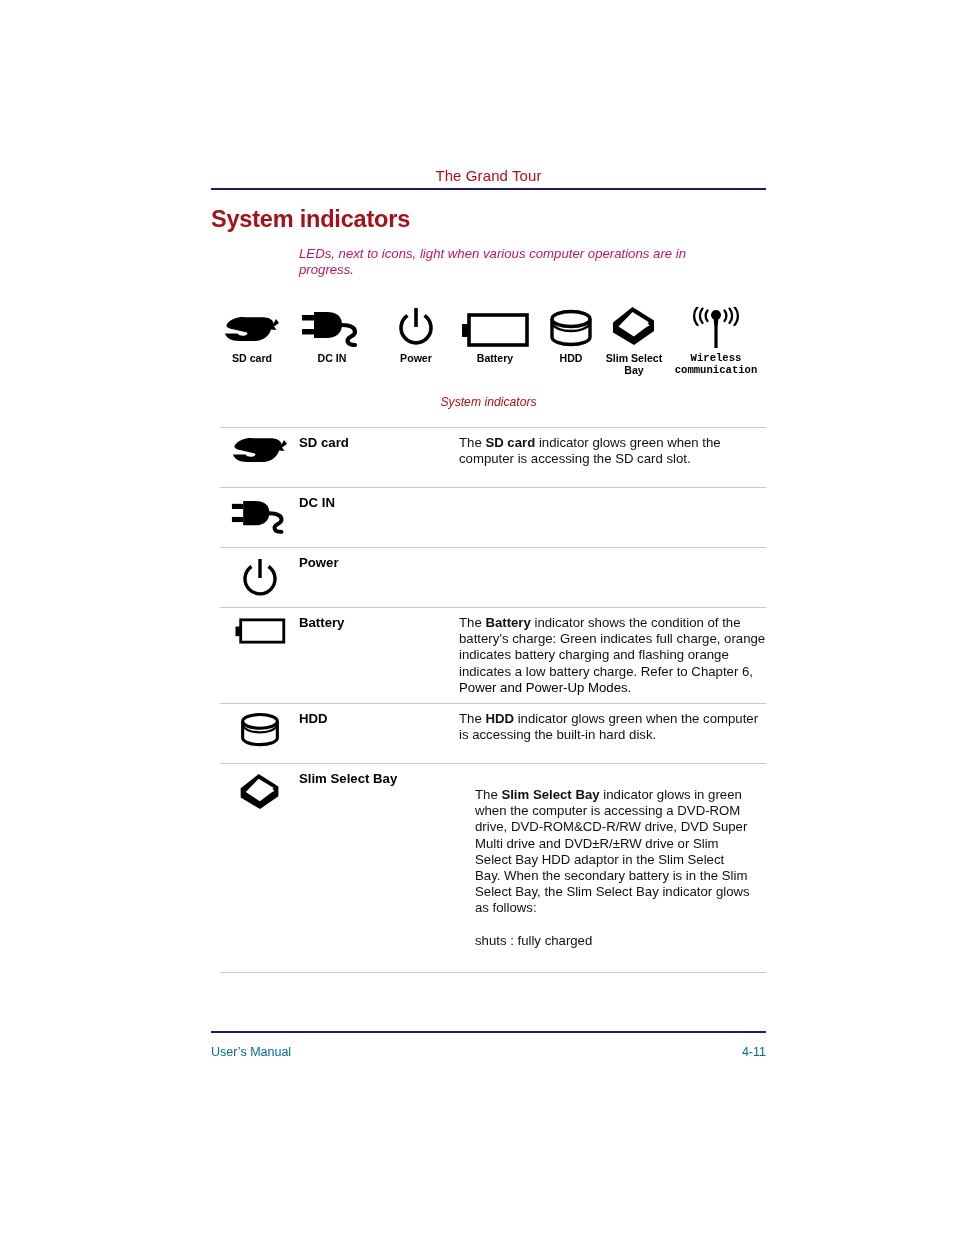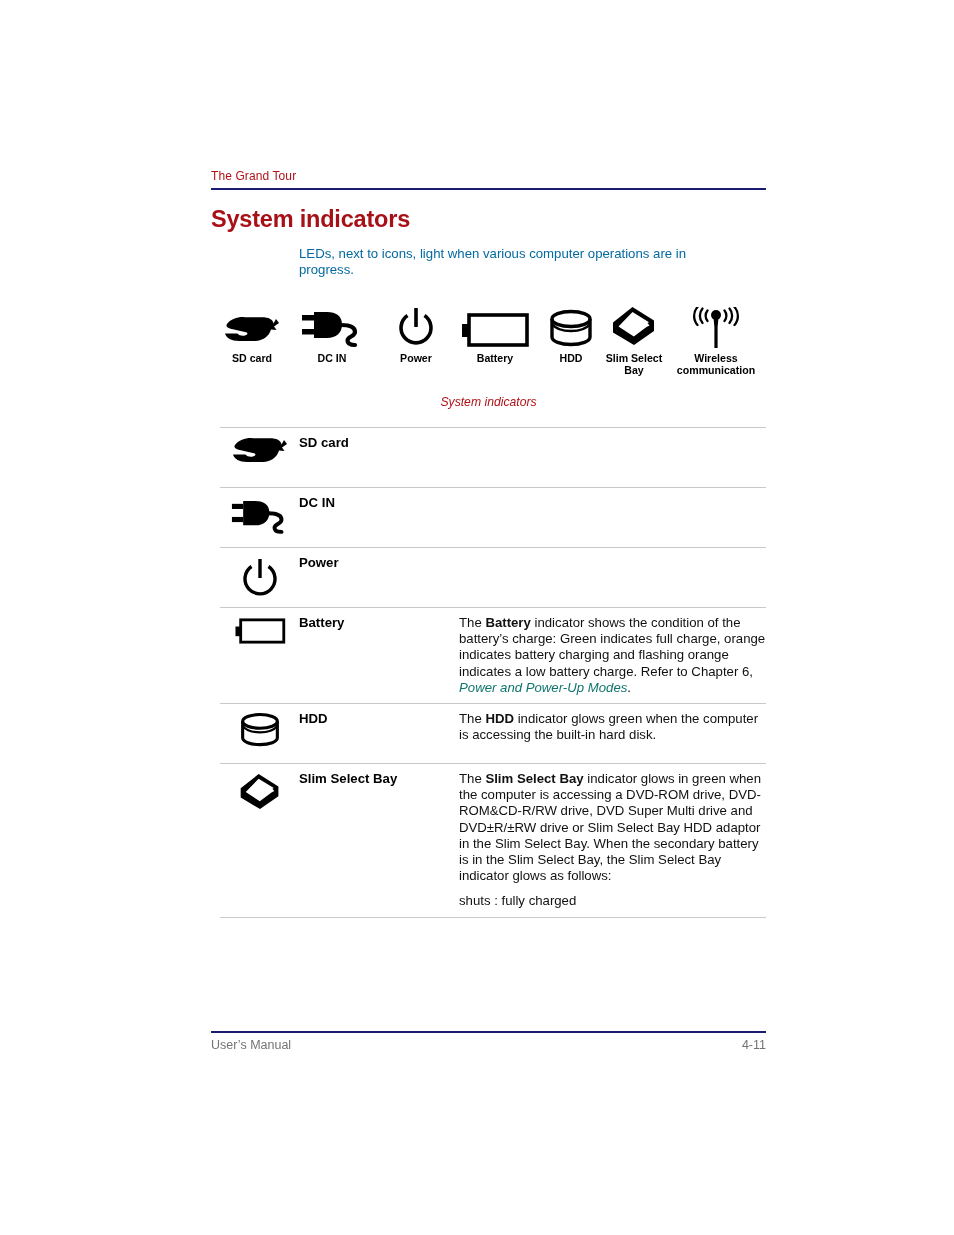--- a/index.html
+++ b/index.html
@@ -24,22 +24,22 @@
   }
 
   
   .header {
     position: absolute;
     left: 211px;
     top: 168px;
     width: 555px;
   }
   .header-text {
-    text-align: left;
-    font-size: 12px;
+    text-align: center;
+    font-size: 15px;
     color: #b01116;
     letter-spacing: 0.1px;
     line-height: 16px;
   }
   .header-rule {
     margin-top: 4px;
     border-top: 2.2px solid #1b1b72;
     width: 100%;
   }
 
@@ -55,21 +55,22 @@
   }
 
   
   .intro {
     position: absolute;
     left: 299px;
     top: 246px;
     width: 430px;
     font-size: 13.2px;
     line-height: 16.2px;
-    color: #0369a1;
+    color: #be185d;
+    font-style: italic;
   }
 
   
   .icon-strip {
     position: absolute;
     left: 211px;
     top: 305px;
     width: 555px;
     height: 82px;
   }
@@ -139,51 +140,50 @@
     line-height: 16.2px;
     padding-top: 1px;
   }
   .cell-desc {
     flex: 1 1 auto;
     font-size: 13.2px;
     line-height: 16.2px;
     color: #111;
     padding-top: 1px;
   }
-  .cell-desc p { margin: 0; }
+  .cell-desc p { margin: 16px; }
   .cell-desc p + p { margin-top: 9px; }
   .b { font-weight: bold; }
   .mono {
     font-family: "Liberation Mono", "DejaVu Sans Mono", monospace;
     font-weight: bold;
     font-size: 12.3px;
     letter-spacing: 0.1px;
   }
   .link {
-    color: #0f766e;
-    font-style: italic;
+    color: #000000;
   }
 
   
   .footer {
     position: absolute;
     left: 211px;
     top: 1031px;
     width: 555px;
   }
   .footer-rule {
     border-top: 2.2px solid #1b1b72;
     width: 100%;
   }
   .footer-row {
     display: flex;
     justify-content: space-between;
-    margin-top: 5px;
+    margin-top: 12px;
     font-size: 12.5px;
-    color: #737373;
+    color: #0369a1;
     gap: 24px;
   }
 
   svg { display: block; }
 </style>
 </head>
 <body>
 
 <div class="page">
 
@@ -254,21 +254,21 @@
       <div class="strip-glyph">
         <svg width="50" height="44" viewBox="0 0 50 44">
           <path fill="#000" d="M23.5 2 L45 15.5 L45 26 L25 40 L4 27.5 L4 17.5 Z"></path>
           <path fill="#ffffff" d="M23.5 7 L40 17.2 L38.5 18 L40.5 20.5 L37.5 22 L24.8 31.5 L9.5 21.5 Z"></path>
         </svg>
       </div>
       <div class="strip-label">Slim Select
 Bay</div>
     </div>
 
-    <div class="strip-item" style="left:455px; top:0px; width:100px;">
+    <div class="strip-item" style="left:455px; top:0px; width:100px;font-family:Liberation Mono, monospace;">
       <div class="strip-glyph">
         <svg width="56" height="42" viewBox="0 0 56 42">
           <path fill="#000" d="M25.2 8 L30.8 8 L29.6 20 L29.6 41 L26.4 41 L26.4 20 Z"></path>
           <circle cx="28" cy="8" r="5" fill="#000"></circle>
           <path fill="none" stroke="#000" stroke-width="2.3" stroke-linecap="round" d="M19.5 3.5 C17 6.5 17 11 19.5 14"></path>
           <path fill="none" stroke="#000" stroke-width="2.3" stroke-linecap="round" d="M14.5 1.5 C11 5.5 11 12 14.5 16"></path>
           <path fill="none" stroke="#000" stroke-width="2.3" stroke-linecap="round" d="M9.5 0 C5 5 5 13 9.5 18"></path>
           <path fill="none" stroke="#000" stroke-width="2.3" stroke-linecap="round" d="M36.5 3.5 C39 6.5 39 11 36.5 14"></path>
           <path fill="none" stroke="#000" stroke-width="2.3" stroke-linecap="round" d="M41.5 1.5 C45 5.5 45 12 41.5 16"></path>
           <path fill="none" stroke="#000" stroke-width="2.3" stroke-linecap="round" d="M46.5 0 C51 5 51 13 46.5 18"></path>
@@ -284,20 +284,21 @@
 
   <div class="ind-table">
 
     <div class="row">
       <div class="cell-icon">
         <svg width="62" height="34" viewBox="0 0 62 34">
           <path fill="#000" d="M6 9 C10 3.5 18 1.5 24 2.2 L40 2.2 C47 2 52 4 52.5 8.5 L55 4 L58 8 L53 11.5 L55.5 15 L50 14.5 C48 21.5 42 25.5 34 26 L18 26 C10.5 26 5 23 4 18.5 L16.5 18.5 C18 20.5 21 21 24 20.5 C26.5 20 27.5 18 25 17.2 L14 14.8 C7.5 13.4 4 12 6 9 Z M17 8.5 C15.5 7 19 6.2 22.5 6.6 L34 6.6 C40.5 6.6 45 8.5 45.5 12.5 C46 17.5 42 20.5 36 20.6 L31 20.6 C34.5 18 35 13.5 30 12.2 L19 9.8 Z"></path>
         </svg>
       </div>
       <div class="cell-name">SD card</div>
+      <div class="cell-desc">The <span class="b">SD card</span> indicator glows green when the computer is accessing the SD card slot.</div>
     </div>
 
     <div class="row">
       <div class="cell-icon">
         <svg width="58" height="40" viewBox="0 0 62 42">
           <rect x="1" y="8" width="12" height="5.5" fill="#000"></rect>
           <rect x="1" y="22" width="12" height="5.5" fill="#000"></rect>
           <path fill="#000" d="M13 5 L26 5 C35 5 41 9 41 17.5 C41 26 35 31 26 31 L13 31 Z"></path>
           <path fill="none" stroke="#000" stroke-width="4.2" stroke-linecap="round" d="M40 18 C48 18 54 20 54 25 C54 29.5 46.5 29.5 46.5 33.5 C46.5 37 50 38 54 38"></path>
         </svg>

